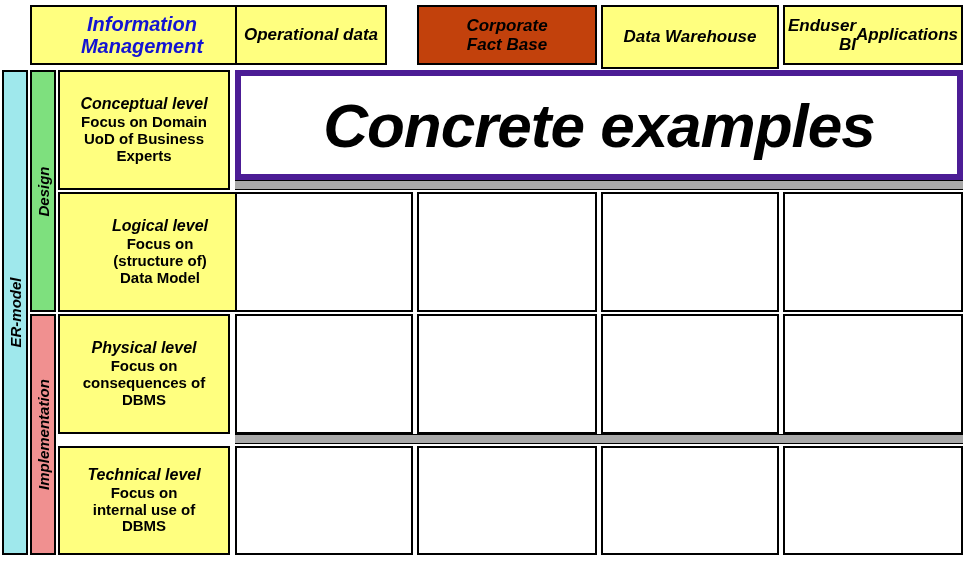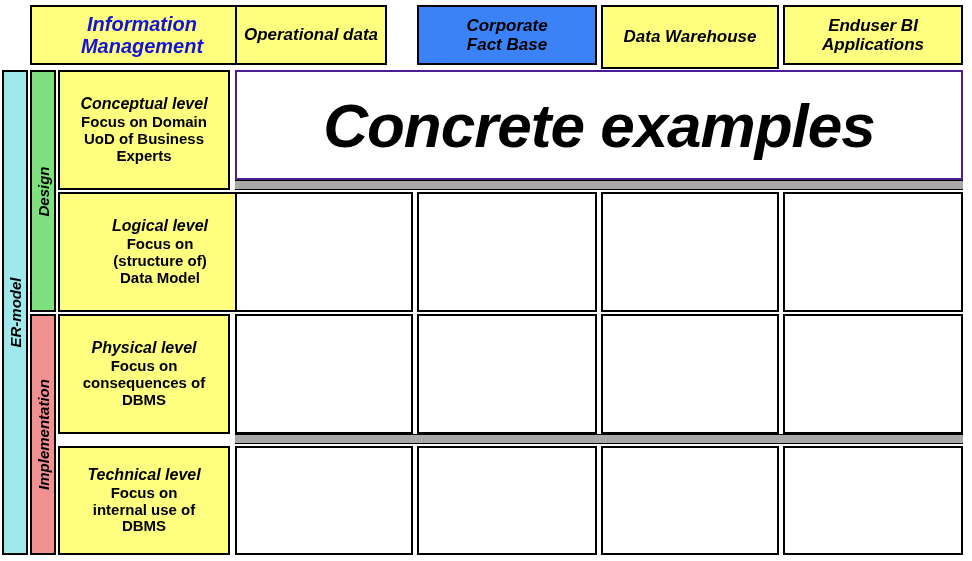--- a/index.html
+++ b/index.html
@@ -40,21 +40,21 @@
     font-style: italic;
     font-size: 17px;
     color: #000000;
     padding: 2px 4px;
   }
   .hdr-im {
     color: #1414d2;
     font-size: 20px;
   }
   .hdr-cfb {
-    background: #3b82f6;
+    background: #c2410c;
   }
 
   
   .vband {
     position: absolute;
     box-sizing: border-box;
     border: 2px solid #000000;
     display: flex;
     align-items: center;
     justify-content: center;
@@ -93,21 +93,21 @@
 
   
   .body-cell {
     background: #ffffff;
   }
 
   
   .banner {
     position: absolute;
     box-sizing: border-box;
-    border: 2px solid #4c1d95;
+    border: 6px solid #4c1d95;
     background: #ffffff;
     display: flex;
     align-items: center;
     justify-content: center;
     font-weight: bold;
     font-style: italic;
     font-size: 62px;
     letter-spacing: -1px;
     color: #000000;
   }
@@ -137,21 +137,21 @@
 
   <div class="cell hdr hdr-cfb" style="left:417px; top:5px; width:180px; height:60px; flex-direction:column;">
     <div>Corporate</div>
     <div>Fact Base</div>
   </div>
 
   <div class="cell hdr" style="left:601px; top:5px; width:178px; height:64px;">
     <span>Data Warehouse</span>
   </div>
 
-  <div class="cell hdr" style="left:783px; top:5px; width:180px; height:60px; flex-direction:column;text-align:right;">
+  <div class="cell hdr" style="left:783px; top:5px; width:180px; height:60px; text-align:right;">
     <div>Enduser BI</div>
     <div>Applications</div>
   </div>
 
   <div class="vband band-er" style="left:2px; top:70px; width:26px; height:485px;">
     <span>ER-model</span>
   </div>
 
   <div class="vband band-design" style="left:30px; top:70px; width:26px; height:242px;">
     <span>Design</span>

